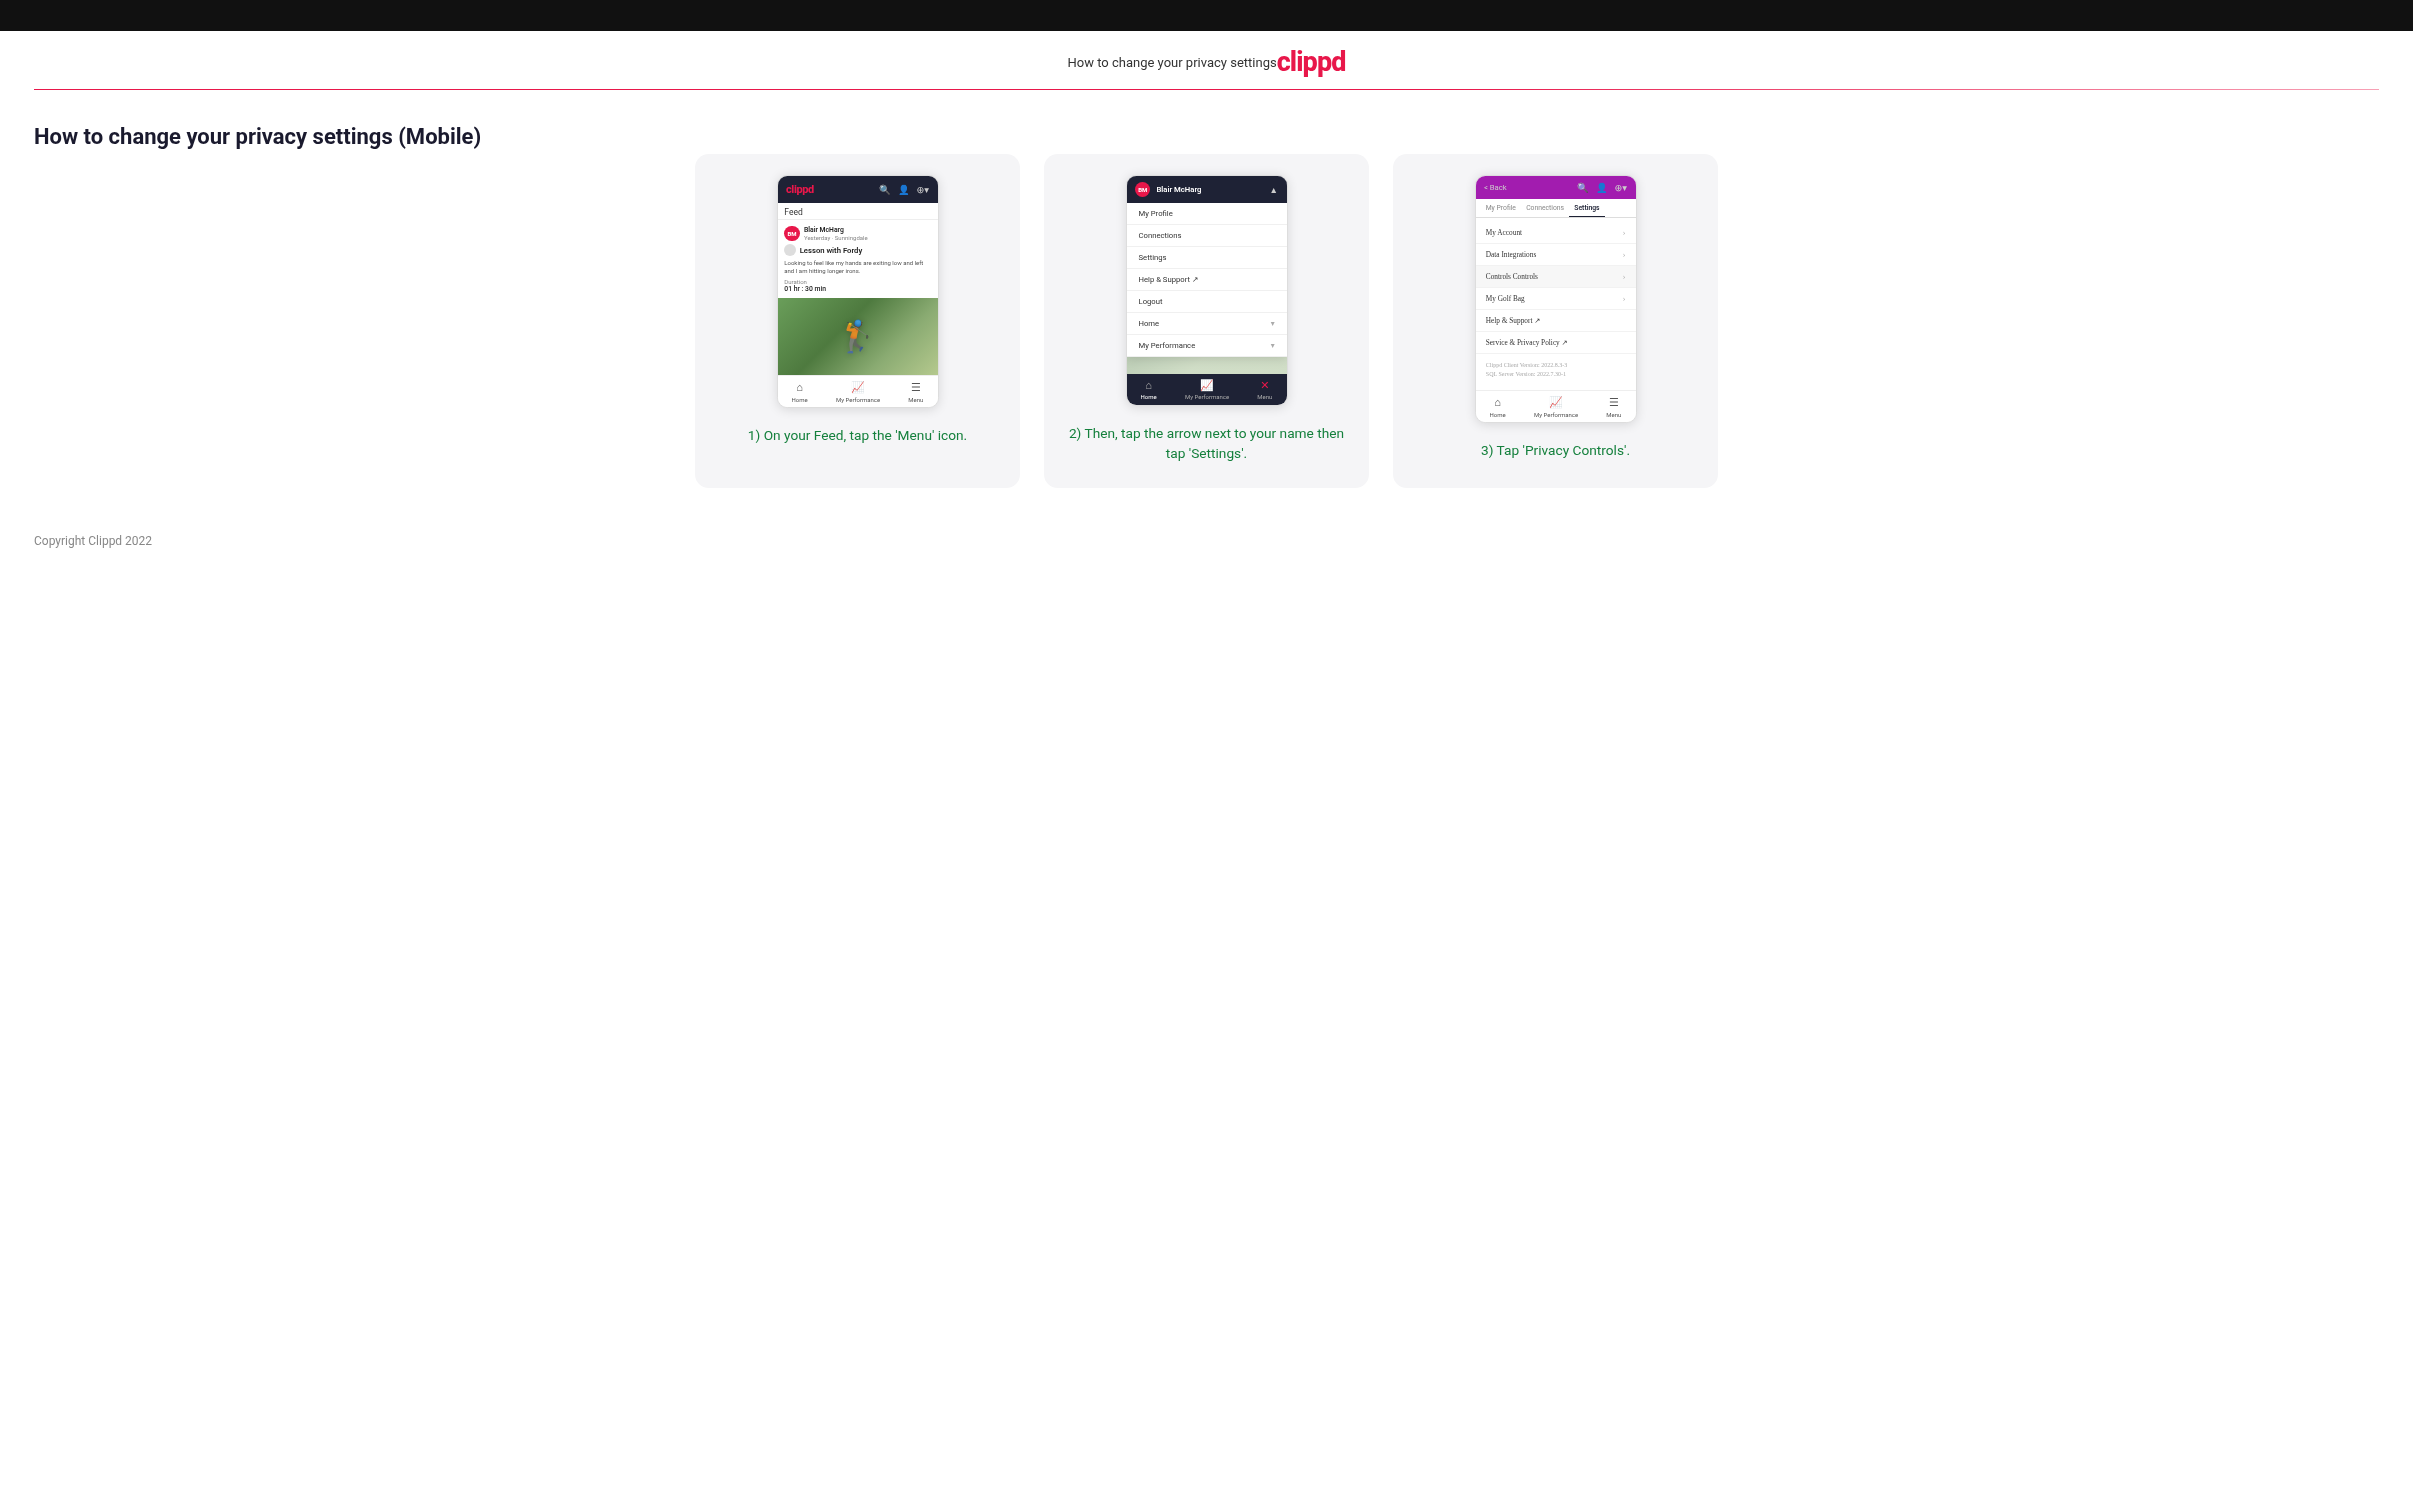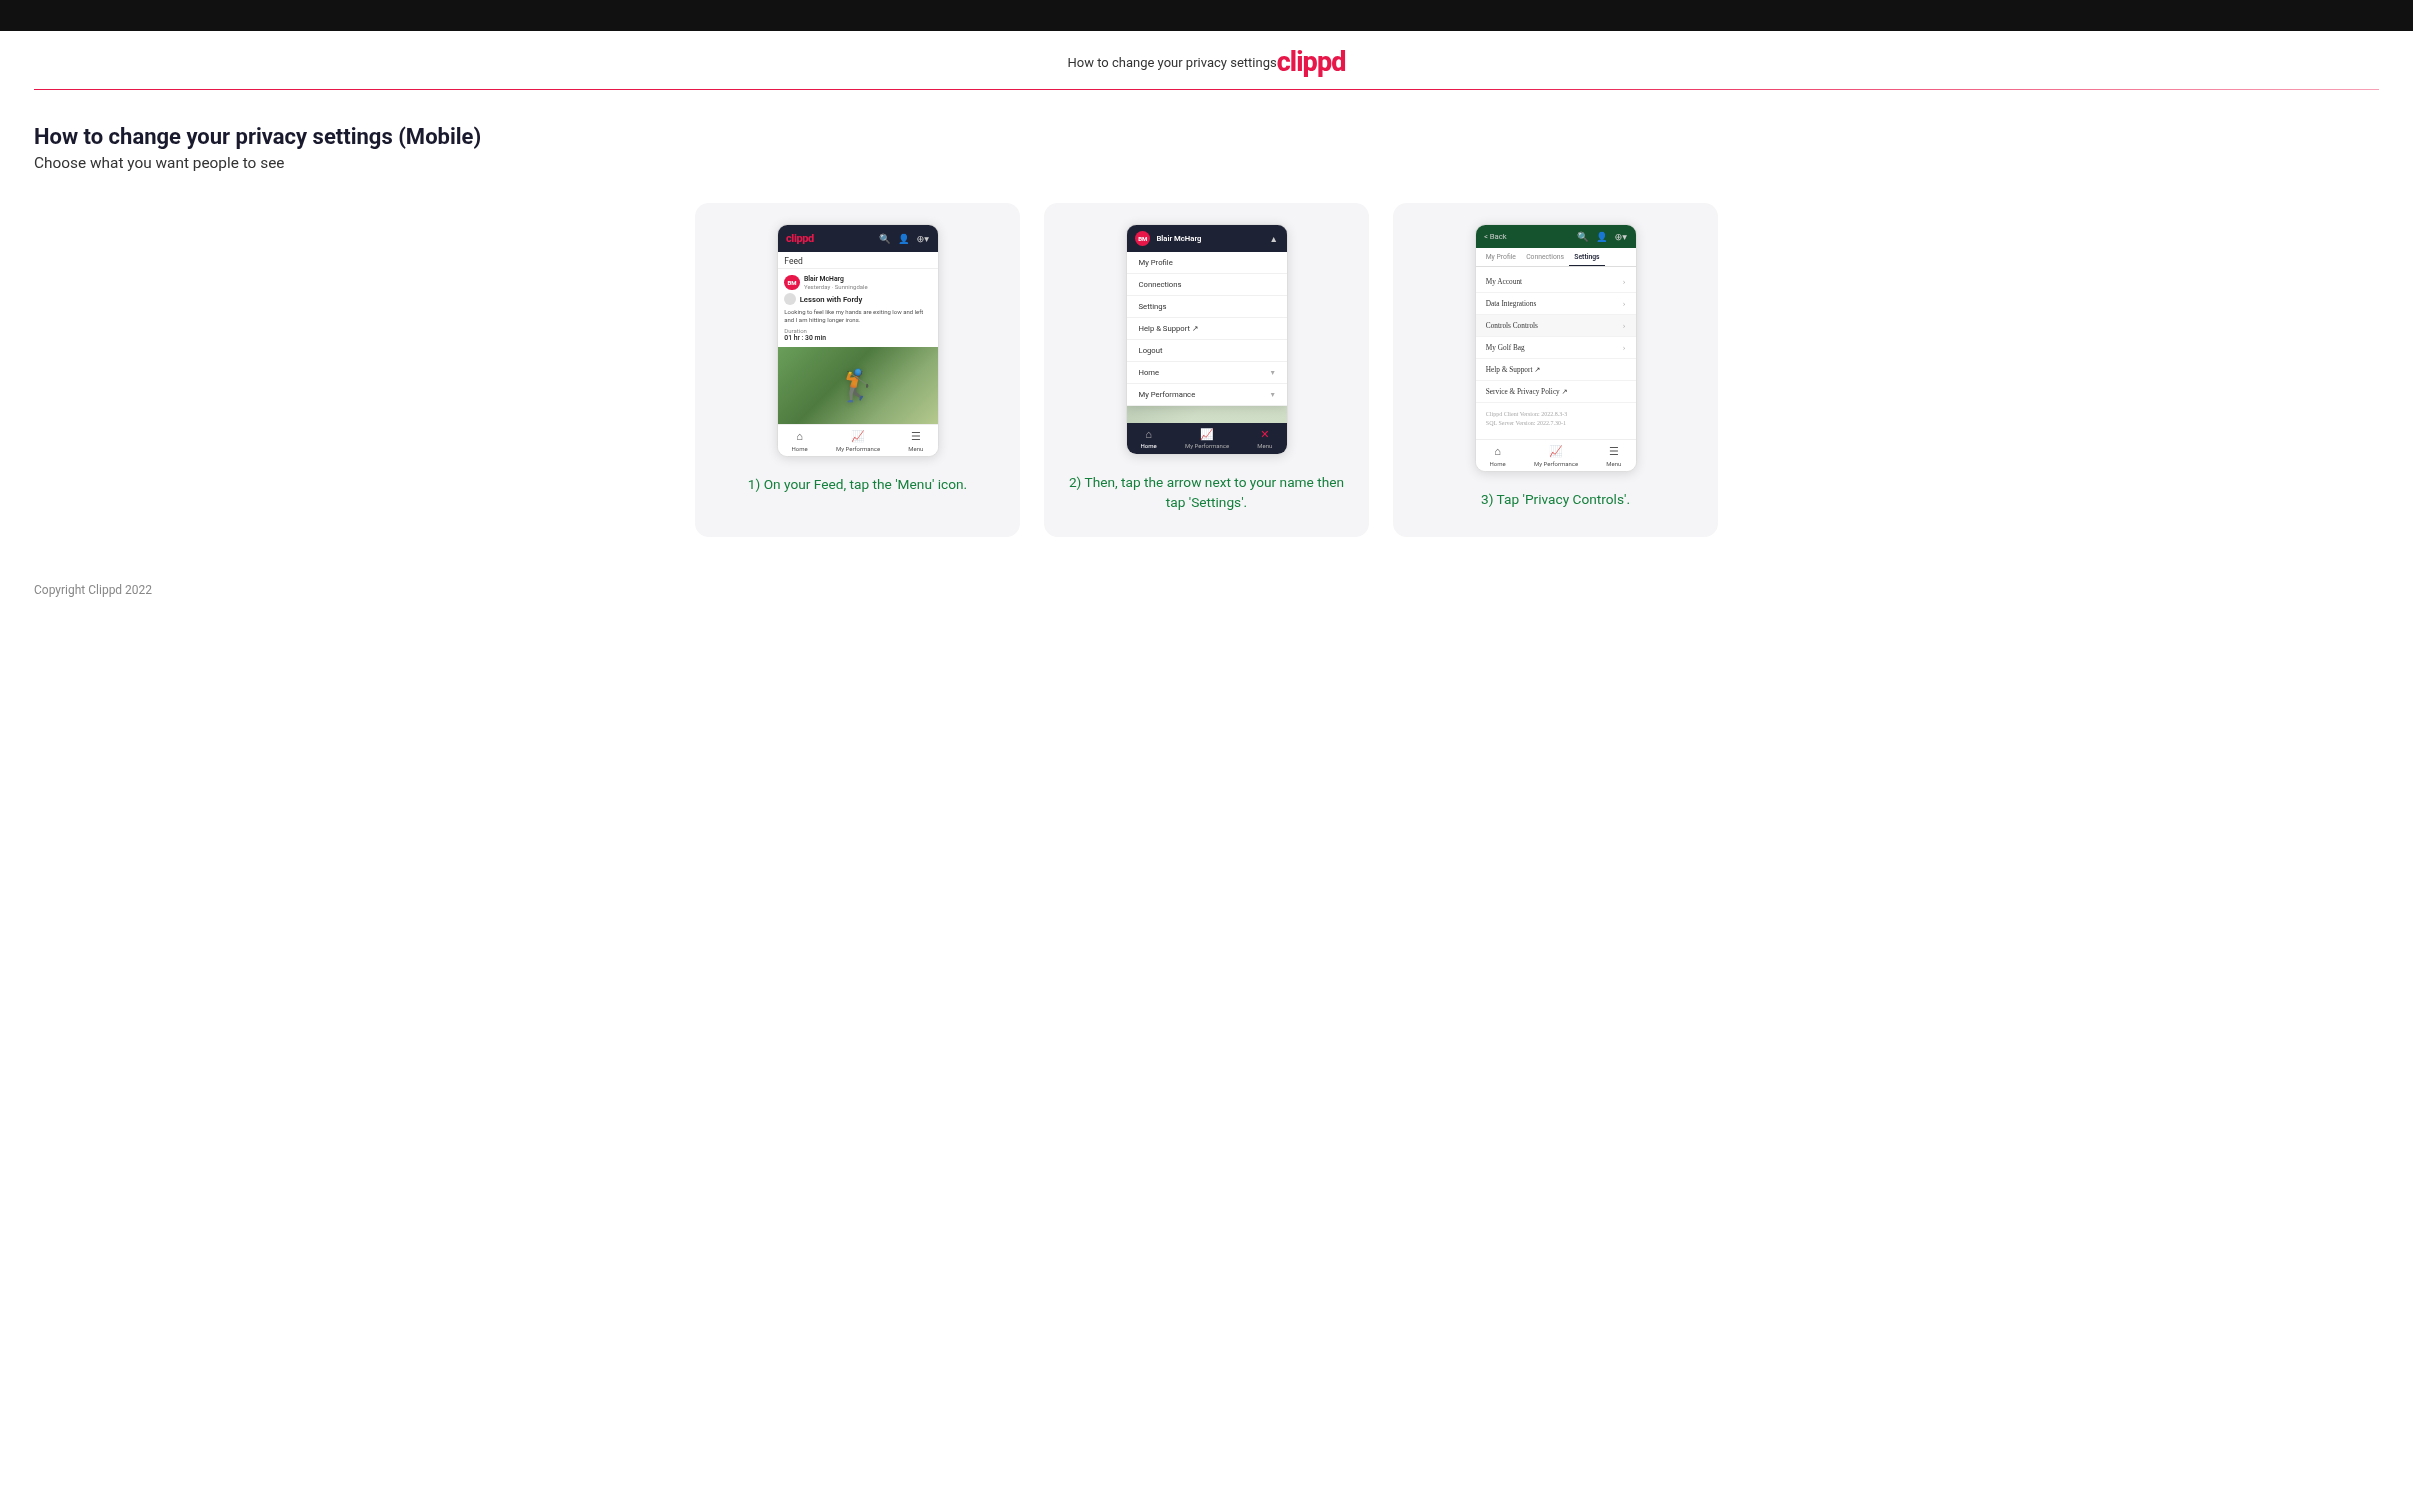--- a/index.html
+++ b/index.html
@@ -286,21 +286,21 @@
       background: #fff;
       border-radius: 10.3px;
       overflow: hidden;
       box-shadow: 0 1.7px 10.3px rgba(0,0,0,0.12);
       border: 0.9px solid #ddd;
       position: relative;
     }
 
     
     .phone-settings-back {
-      background: #14532d;
+      background: #a21caf;
       padding: 6px 8.5px;
       display: flex;
       align-items: center;
       justify-content: space-between;
     }
     .phone-back-btn {
       color: #ccc;
       font-size: 7.7px;
       display: flex;
       align-items: center;
@@ -392,21 +392,20 @@
 <div class="header">
   <span class="header-title">How to change your privacy settings</span>
   <span class="logo">clippd</span>
 </div>
 
 <div class="header-divider"></div>
 
 <div class="main">
 
   <h1 class="page-heading">How to change your privacy settings (Mobile)</h1>
-  <p class="page-subheading">Choose what you want people to see</p>
 
   <div class="steps-row">
 
     <div class="step-card">
 
       <div class="phone-mockup">
 
         <div class="phone-nav">
           <span class="phone-logo">clippd</span>
           <div class="phone-nav-icons">

